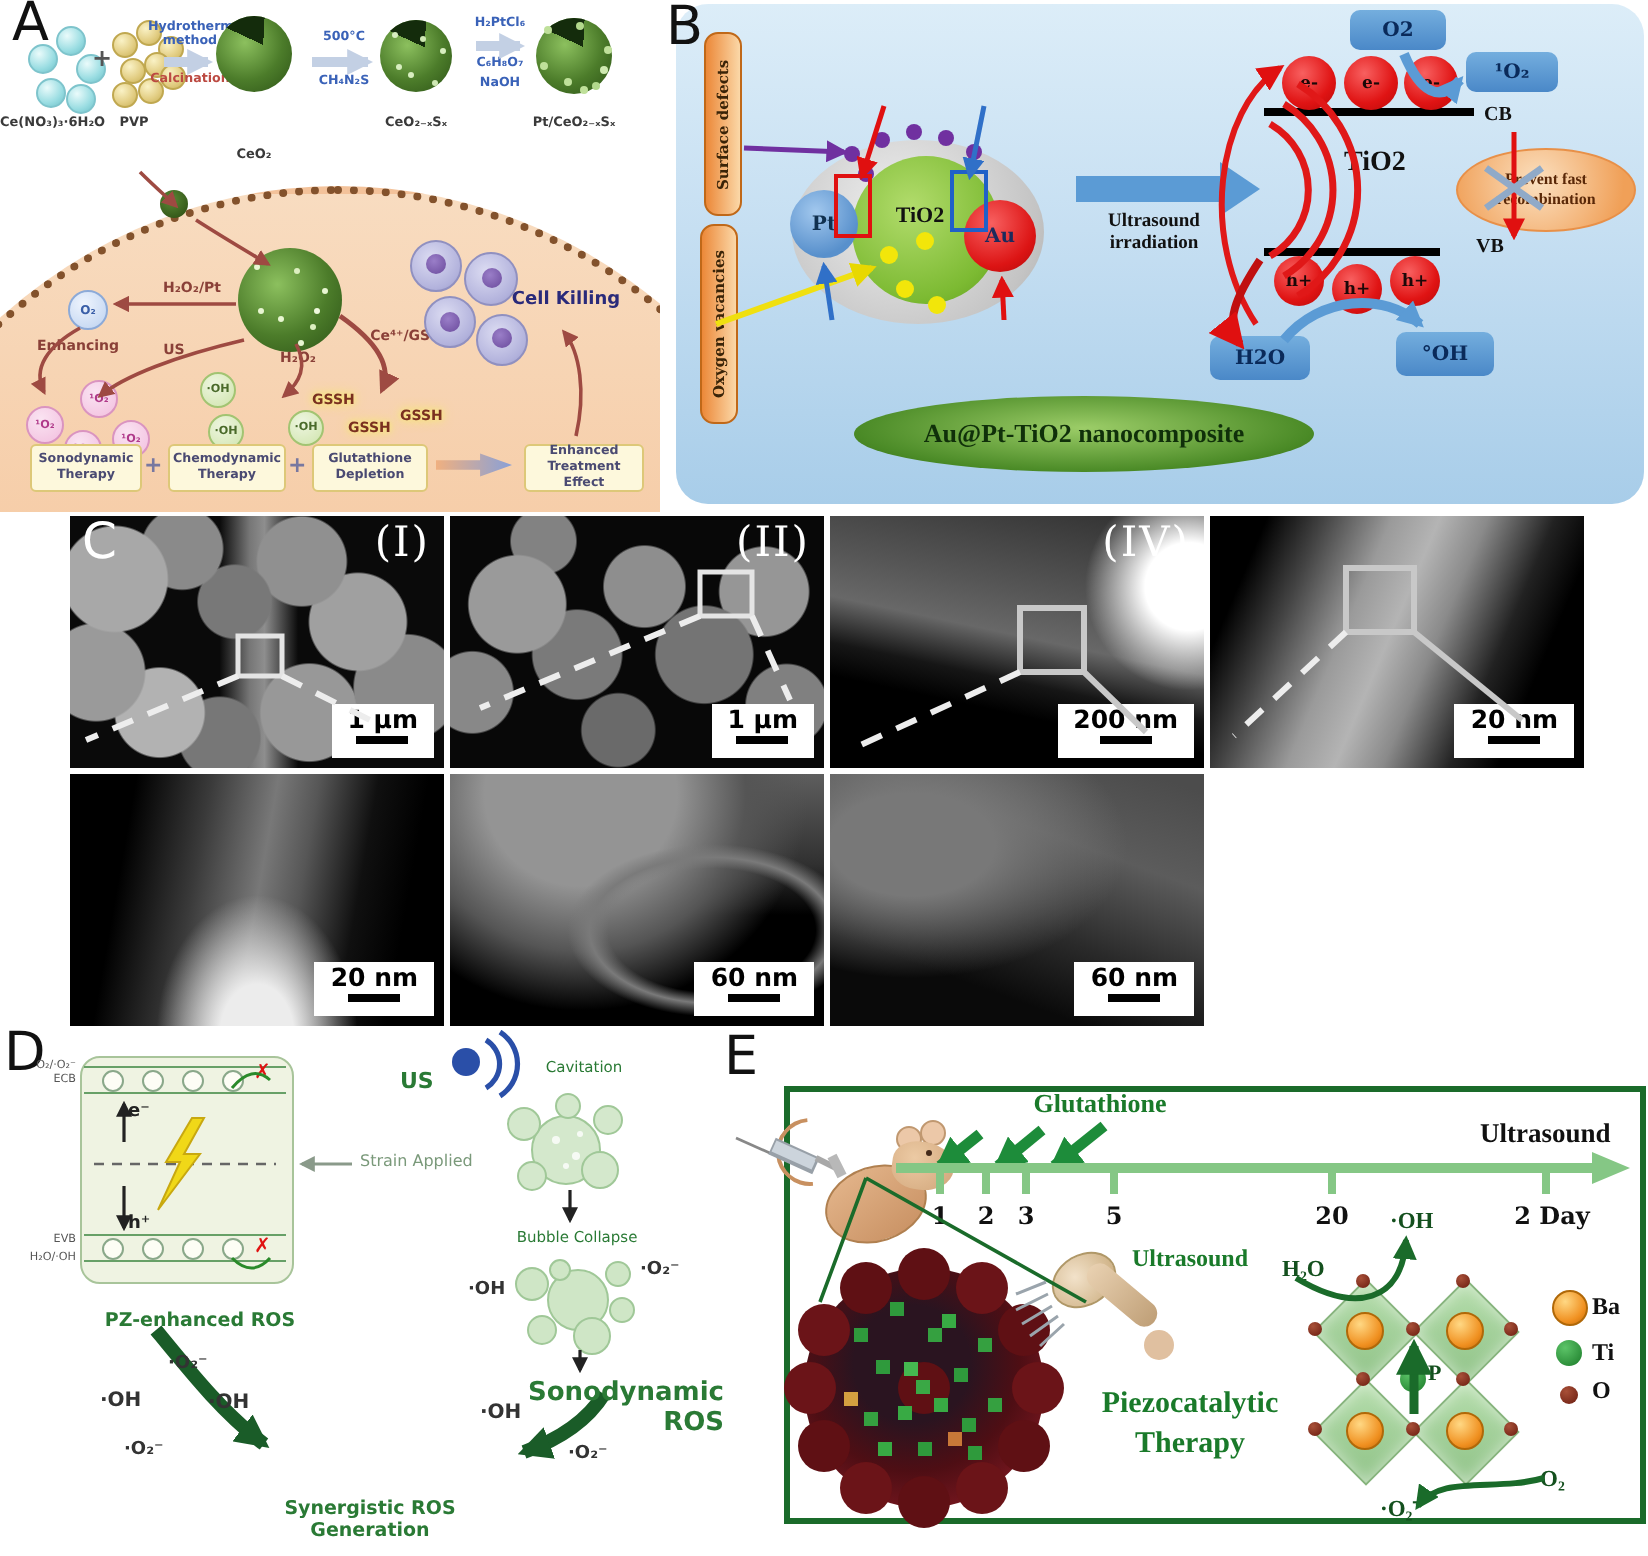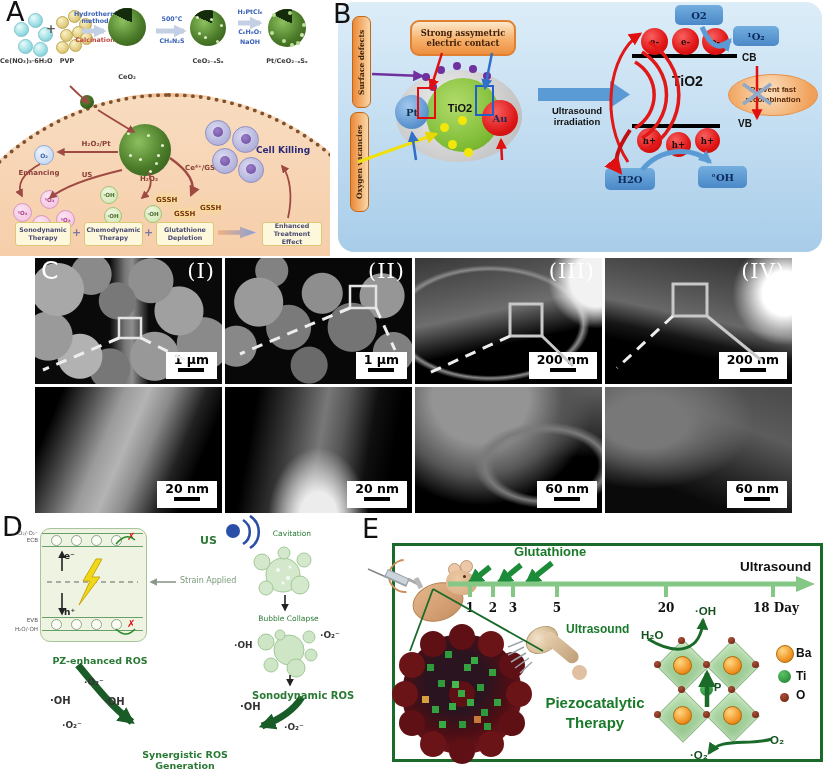--- a/index.html
+++ b/index.html
@@ -3,21 +3,21 @@
 <meta charset="utf-8">
 <style>
   html,body{margin:0;padding:0;background:#fff}
   body{font-family:"DejaVu Sans","Liberation Sans",sans-serif}
   #canvas{position:relative;width:824px;height:778px;background:#fff;overflow:hidden}
   .abs{position:absolute}
   .t{position:absolute;line-height:1.12}
   .ctr{display:flex;align-items:center;justify-content:center;text-align:center}
   .pre{white-space:pre-line}
   .b{font-weight:bold}
-  .serif{font-family:Liberation Sans, sans-serif}
+  .serif{font-family:Liberation Serif, serif}
   .plab{position:absolute;font:27px "DejaVu Sans",sans-serif;color:#111}
   
   #panelA{position:absolute;left:0;top:0;width:330px;height:256px;overflow:hidden}
   .cyan{position:absolute;width:13px;height:13px;border-radius:50%;background:radial-gradient(circle at 35% 30%,#eafbfb,#9adde2 60%,#6cc0c8);border:1px solid #7ec4cc}
   .yel{position:absolute;width:11px;height:11px;border-radius:50%;background:radial-gradient(circle at 35% 30%,#faf2c6,#e2cd82 60%,#c8b058);border:1px solid #c0a850}
   .sphere{position:absolute;border-radius:50%;background:radial-gradient(circle at 38% 35%,#8cc05e,#4c7c2a 55%,#2c5216)}
   .cut{position:absolute;inset:0;border-radius:50%;background:conic-gradient(from 295deg at 62% 38%,#142c0c 0 68deg,transparent 68deg)}
   .chemlbl{position:absolute;font-weight:bold;font-size:6.5px;color:#3a3a3a;text-align:center;line-height:1.15}
   .stept{position:absolute;font-weight:bold;font-size:6.3px;text-align:center;line-height:1.1}
   .mol{position:absolute;border-radius:50%;display:flex;align-items:center;justify-content:center;font-weight:bold}
@@ -198,22 +198,20 @@
       <path d="M288,218 C293,196 290,176 282,166" stroke="#9e4a42" stroke-width="1.8" fill="none" marker-end="url(#mAred)"></path>
     </svg>
   </div>
 
   <div id="panelB">
     <div class="bbg"></div>
     <div class="plab" style="left:3px;top:-2px">B</div>
 
     <div class="vbox" style="left:22px;top:16px;width:17px;height:90px">Surface defects</div>
     <div class="vbox" style="left:20px;top:112px;width:17px;height:98px">Oxygen vacancies</div>
-    <div class="obox" style="left:80px;top:20px;width:102px;height:32px">Strong assymetric
-electric contact</div>
 
     <div class="abs" style="left:66px;top:70px;width:126px;height:92px;border-radius:50%;background:radial-gradient(circle at 42% 38%,#efefef,#c4c4c4 75%,#ababab)"></div>
     <div class="abs" style="left:96px;top:78px;width:74px;height:74px;border-radius:50%;background:radial-gradient(circle at 40% 35%,#b2dc6c,#7cba32 70%,#5f9a1e)"></div>
     <div class="abs ctr" style="left:65px;top:95px;width:34px;height:34px;border-radius:50%;background:radial-gradient(circle at 38% 32%,#a2c8ee,#5890cc 70%);font:bold 10px 'DejaVu Serif',serif;color:#10304f">Pt</div>
     <div class="abs ctr" style="left:152px;top:100px;width:36px;height:36px;border-radius:50%;background:radial-gradient(circle at 38% 32%,#f86060,#dc1414 65%,#b00808);font:bold 10px 'DejaVu Serif',serif;color:#1c2a5c">Au</div>
     <div class="t ctr serif b" style="left:106px;top:102px;width:48px;font-size:11px;color:#111">TiO2</div>
     <div>
       <div class="abs" style="left:92px;top:73px;width:8px;height:8px;border-radius:50%;background:#7030a0"></div>
       <div class="abs" style="left:107px;top:66px;width:8px;height:8px;border-radius:50%;background:#7030a0"></div>
       <div class="abs" style="left:123px;top:62px;width:8px;height:8px;border-radius:50%;background:#7030a0"></div>
@@ -244,20 +242,21 @@
     <div class="bbox" style="left:345px;top:5px;width:48px;height:20px">O2</div>
     <div class="bbox" style="left:403px;top:26px;width:46px;height:20px">¹O₂</div>
     <div class="t serif b" style="left:412px;top:52px;font-size:10px;color:#111">CB</div>
     <div class="t serif b" style="left:342px;top:74px;font-size:14px;color:#111">TiO2</div>
     <div class="abs ctr serif b pre" style="left:398px;top:74px;width:88px;height:40px;border-radius:50%;background:radial-gradient(circle at 45% 40%,#fbe0c0,#f0a058 80%);border:1px solid #e89048;font-size:8px;color:#5a2808;line-height:1.25">Prevent fast
 recombination</div>
     <div class="t serif b" style="left:408px;top:118px;font-size:10px;color:#111">VB</div>
     <div class="bbox" style="left:275px;top:168px;width:50px;height:22px">H2O</div>
     <div class="bbox" style="left:368px;top:166px;width:49px;height:22px">°OH</div>
 
+    <div class="abs ctr serif b" style="left:97px;top:198px;width:230px;height:38px;border-radius:50%;background:radial-gradient(ellipse at 50% 42%,#9ccd68,#4a8a26 70%,#2d5e12);font-size:13px;color:#10300a">Au@Pt-TiO2 nanocomposite</div>
 
     <svg class="abs" style="left:0;top:0" width="494" height="256">
       <defs>
         <marker id="mBred" viewBox="0 0 10 10" refX="8" refY="5" markerWidth="4.4" markerHeight="4.4" orient="auto">
             <path d="M0,0L10,5L0,10z" fill="#e01010"></path>
           </marker>
         <marker id="mBblue" viewBox="0 0 10 10" refX="8" refY="5" markerWidth="4.4" markerHeight="4.4" orient="auto">
             <path d="M0,0L10,5L0,10z" fill="#3070c8"></path>
           </marker>
         <marker id="mBpurple" viewBox="0 0 10 10" refX="8" refY="5" markerWidth="4.4" markerHeight="4.4" orient="auto">
@@ -291,24 +290,20 @@
   </div>
 
   <div id="panelC">
     <div class="semcell semI">
       <div class="roman">(I)</div>
       <div class="scalebox"><span>1 μm</span><div class="sbar"></div></div>
     </div>
     <div class="semcell semII">
       <div class="roman">(II)</div>
       <div class="scalebox"><span>1 μm</span><div class="sbar"></div></div>
-    </div>
-    <div class="semcell semIII">
-      <div class="roman">(III)</div>
-      <div class="scalebox"><span>200 nm</span><div class="sbar"></div></div>
     </div>
     <div class="semcell semIV">
       <div class="roman">(IV)</div>
       <div class="scalebox"><span>200 nm</span><div class="sbar"></div></div>
     </div>
     <div class="semcell semV">
       <div class="scalebox"><span>20 nm</span><div class="sbar"></div></div>
     </div>
     <div class="semcell semVI">
       <div class="scalebox"><span>20 nm</span><div class="sbar"></div></div>
@@ -411,21 +406,21 @@
 
     <div class="t b" style="left:64px;top:36px;font-size:9px;color:#222">e⁻</div>
     <div class="t b" style="left:64px;top:92px;font-size:9px;color:#222">h⁺</div>
     <div class="t" style="left:180px;top:62px;font-size:8px;color:#7a997a">Strain Applied</div>
     <div class="t b gtxt" style="left:50px;top:141px;width:100px;font-size:9.5px;text-align:center">PZ-enhanced ROS</div>
     <div class="t b gtxt" style="left:200px;top:20px;font-size:11px">US</div>
     <div class="t gtxt" style="left:262px;top:15px;width:60px;font-size:7.5px;text-align:center">Cavitation</div>
     <div class="t gtxt" style="left:246px;top:100px;width:85px;font-size:7.5px;text-align:center">Bubble Collapse</div>
     <div class="t b" style="left:234px;top:125px;font-size:9px;color:#333">·OH</div>
     <div class="t b" style="left:320px;top:115px;font-size:9px;color:#333">·O₂⁻</div>
-    <div class="t b gtxt" style="left:252px;top:175px;width:110px;font-size:10px;text-align:left">Sonodynamic ROS</div>
+    <div class="t b gtxt" style="left:252px;top:175px;width:110px;font-size:13px;text-align:right">Sonodynamic ROS</div>
     <div class="t b" style="left:84px;top:162px;font-size:9px;color:#333">·O₂⁻</div>
     <div class="t b" style="left:50px;top:180px;font-size:10px;color:#333">·OH</div>
     <div class="t b" style="left:104px;top:181px;font-size:10px;color:#333">·OH</div>
     <div class="t b" style="left:62px;top:205px;font-size:9px;color:#333">·O₂⁻</div>
     <div class="t b" style="left:240px;top:186px;font-size:10px;color:#333">·OH</div>
     <div class="t b" style="left:284px;top:207px;font-size:9px;color:#333">·O₂⁻</div>
     <div class="t b gtxt pre" style="left:132px;top:235px;width:106px;font-size:9.5px;text-align:center">Synergistic ROS
 Generation</div>
   </div>
 
@@ -448,21 +443,21 @@
       <div class="abs" style="left:103px;top:60px;width:3px;height:3px;border-radius:50%;background:#442a1a"></div>
     </div>
 
     <div class="t serif b" style="left:145px;top:30px;width:90px;font-size:13px;color:#1a7a2a;text-align:center">Glutathione</div>
     <div class="t serif b" style="left:380px;top:44px;font-size:13.5px;color:#111">Ultrasound</div>
     <div class="etick" style="left:99px;top:86px">1</div>
     <div class="etick" style="left:122px;top:86px">2</div>
     <div class="etick" style="left:142px;top:86px">3</div>
     <div class="etick" style="left:186px;top:86px">5</div>
     <div class="etick" style="left:295px;top:86px">20</div>
-    <div class="etick" style="left:390px;top:86px;width:52px">18 Day</div>
+    <div class="etick" style="left:390px;top:86px;width:52px">2 Day</div>
 
     <div>
       <div class="abs" style="left:165px;top:112px;width:32px;height:24px;border-radius:50%;background:radial-gradient(circle at 40% 35%,#f2e2ca,#c8a878);transform:rotate(-30deg);border:1px solid #b09868"></div>
       <div class="abs" style="left:180px;top:126px;width:42px;height:13px;border-radius:7px;background:linear-gradient(90deg,#e8d0b0,#c0a078);transform:rotate(40deg)"></div>
       <div class="abs" style="left:212px;top:150px;width:15px;height:15px;border-radius:50%;background:#e0c0a0"></div>
     </div>
     <div class="t serif b" style="left:206px;top:108px;font-size:12px;color:#1a7a2a">Ultrasound</div>
     <div class="t serif b" style="left:281px;top:114px;font-size:11.5px;color:#14501e">H₂O</div>
     <div class="t serif b" style="left:335px;top:90px;font-size:11.5px;color:#14501e">·OH</div>
 

